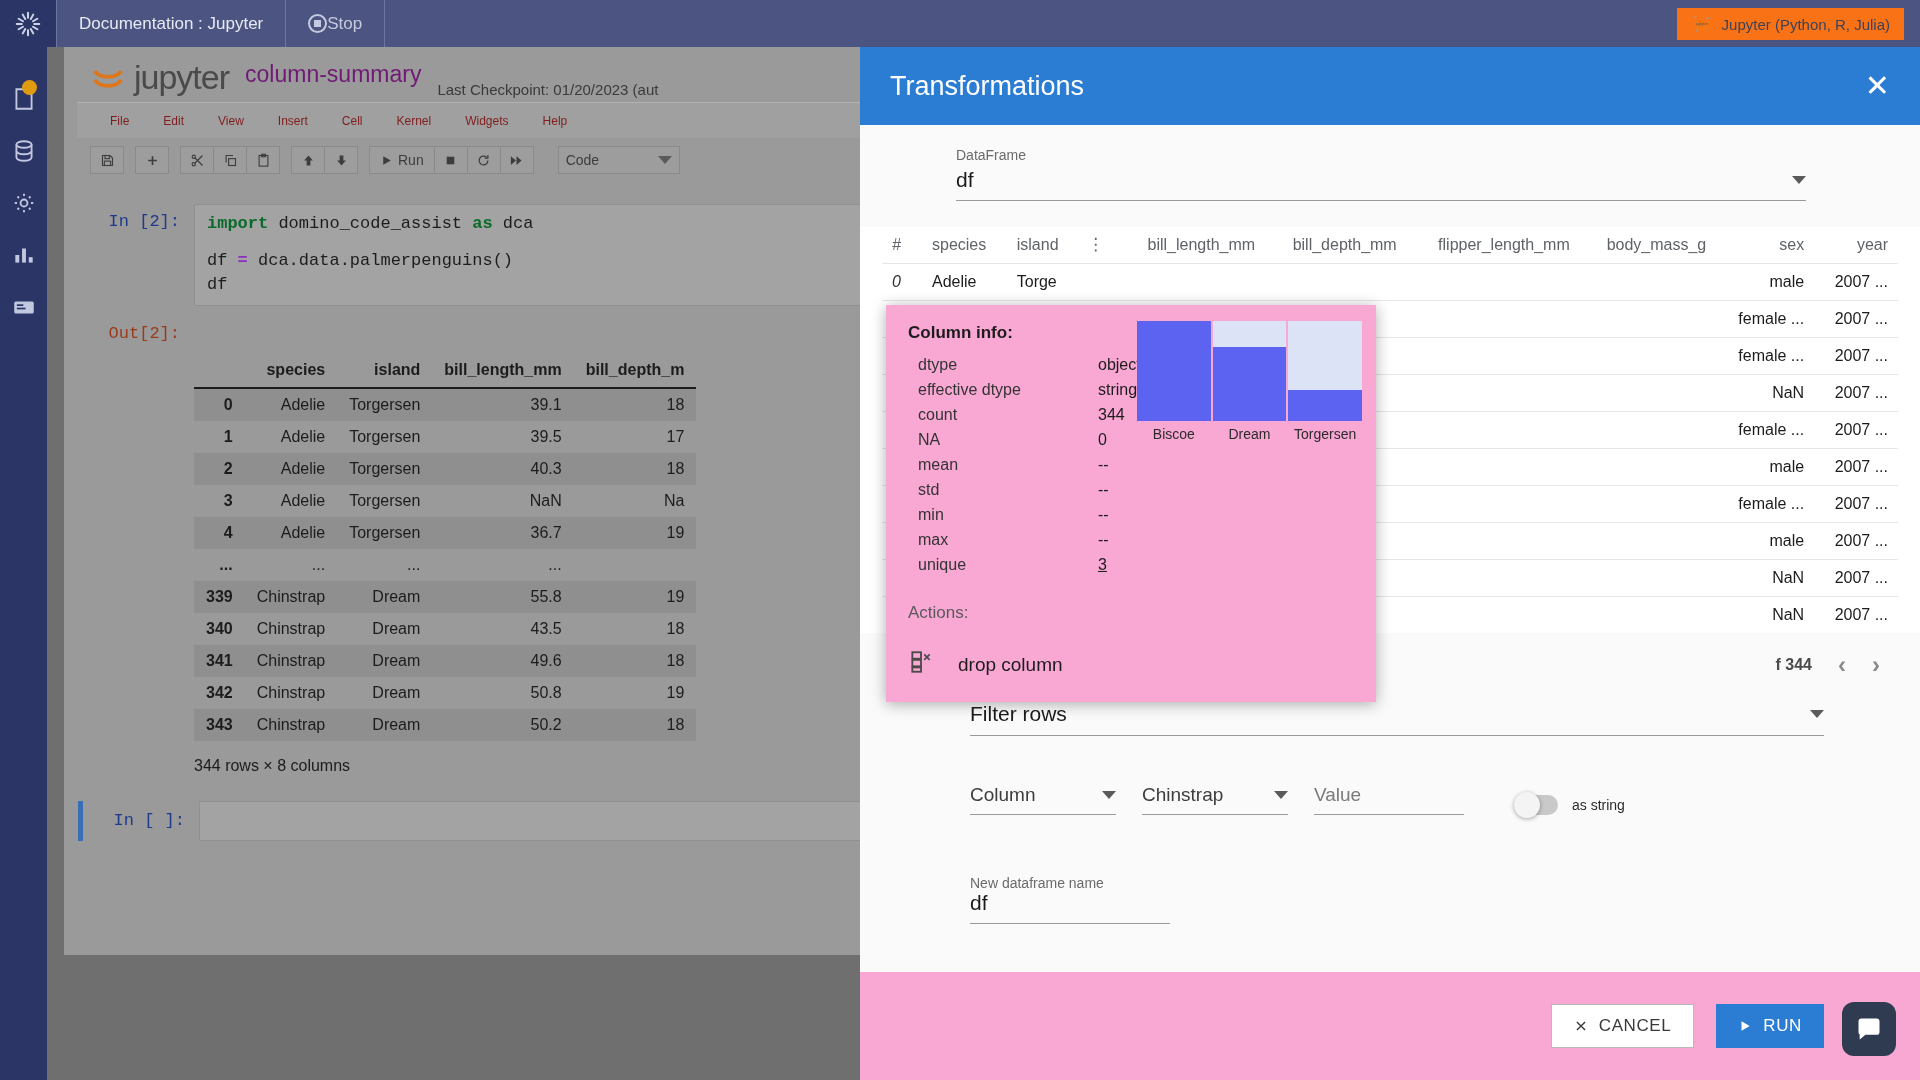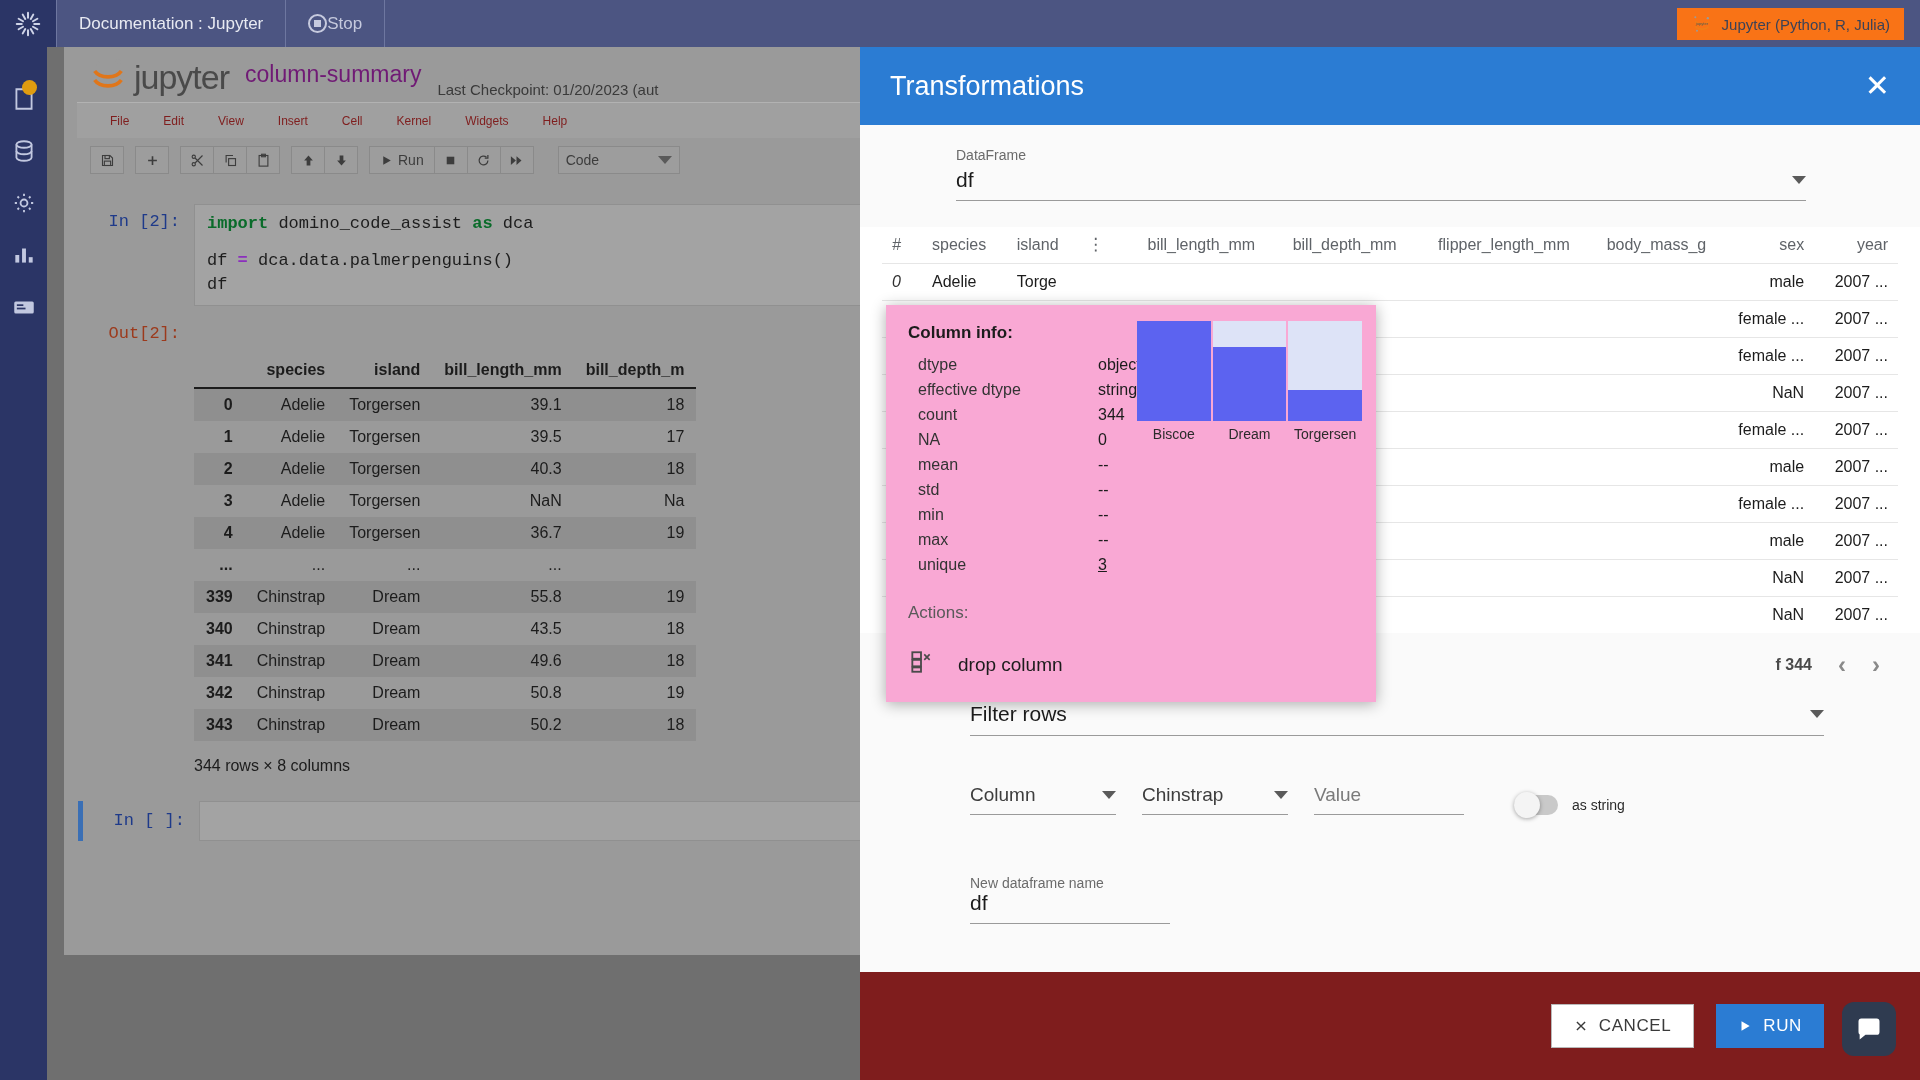--- a/index.html
+++ b/index.html
@@ -221,21 +221,21 @@
     display: block;
   }
   .toggle-label { font-size: 14px; color: #2b2b2b; }
   .name-zone { padding: 60px 96px 0 110px; }
   .name-field {
     width: 200px; border-bottom: 1px solid #9a9a9a; padding-bottom: 8px;
     font-size: 21px; color: #1b1b1b;
   }
 
   .modal-foot {
-    height: 108px; background: #7f1d1d; display: flex; align-items: center;
+    height: 108px; background: #f9a8d4; display: flex; align-items: center;
     justify-content: flex-end; gap: 22px; padding-right: 96px;
   }
   .btn {
     height: 44px; display: flex; align-items: center; gap: 11px;
     padding: 0 22px; font-size: 17px; letter-spacing: .6px;
   }
   .btn.cancel { border: 1px solid #b9b9b9; background: #fff; color: #3a3a3a; }
   .btn.run { background: #2b7cd3; color: #fff; }
 
   .help-fab {

